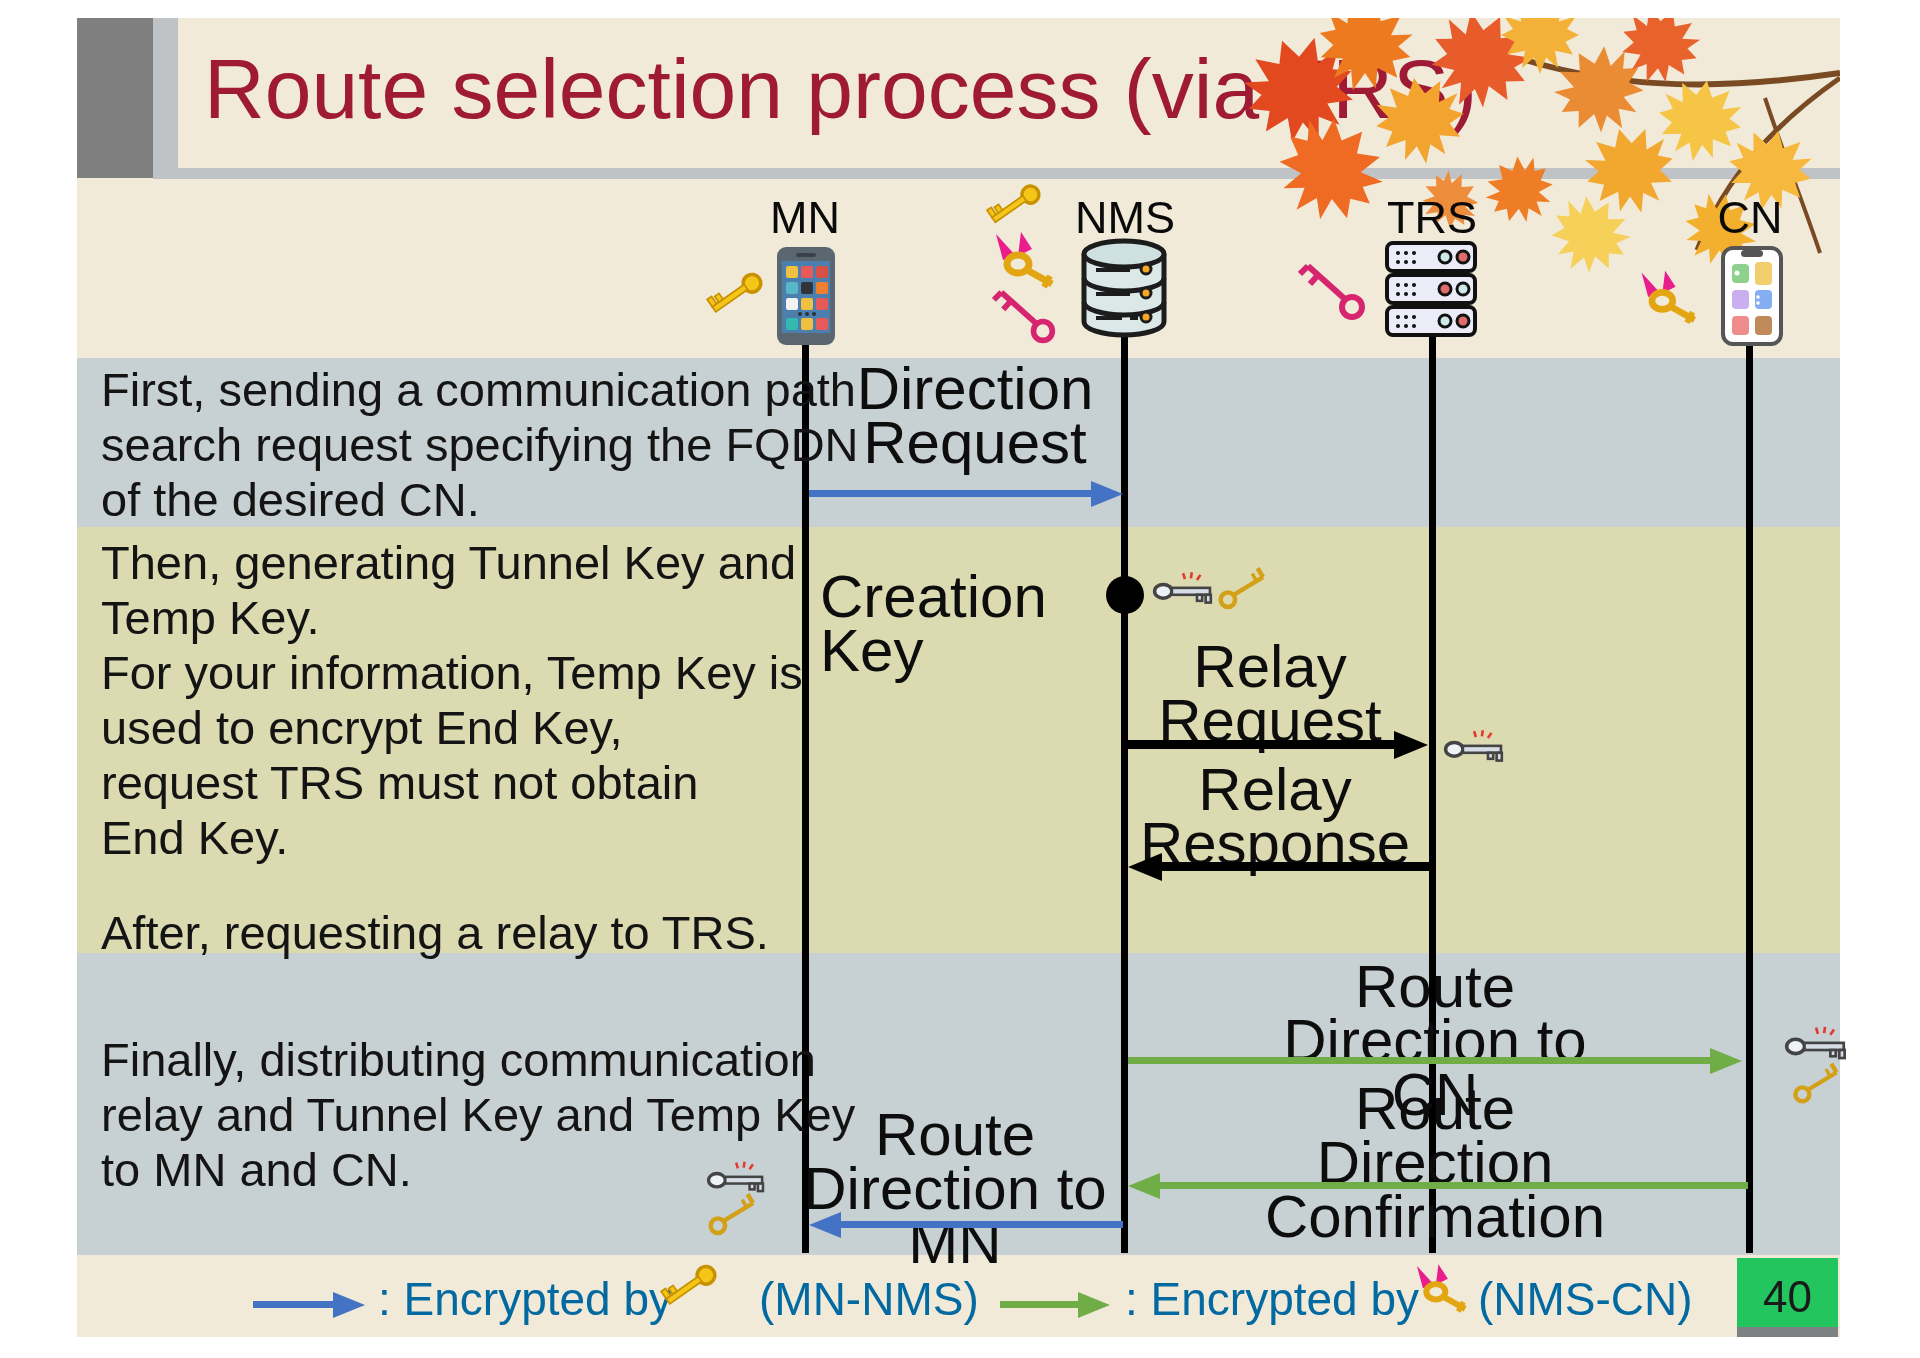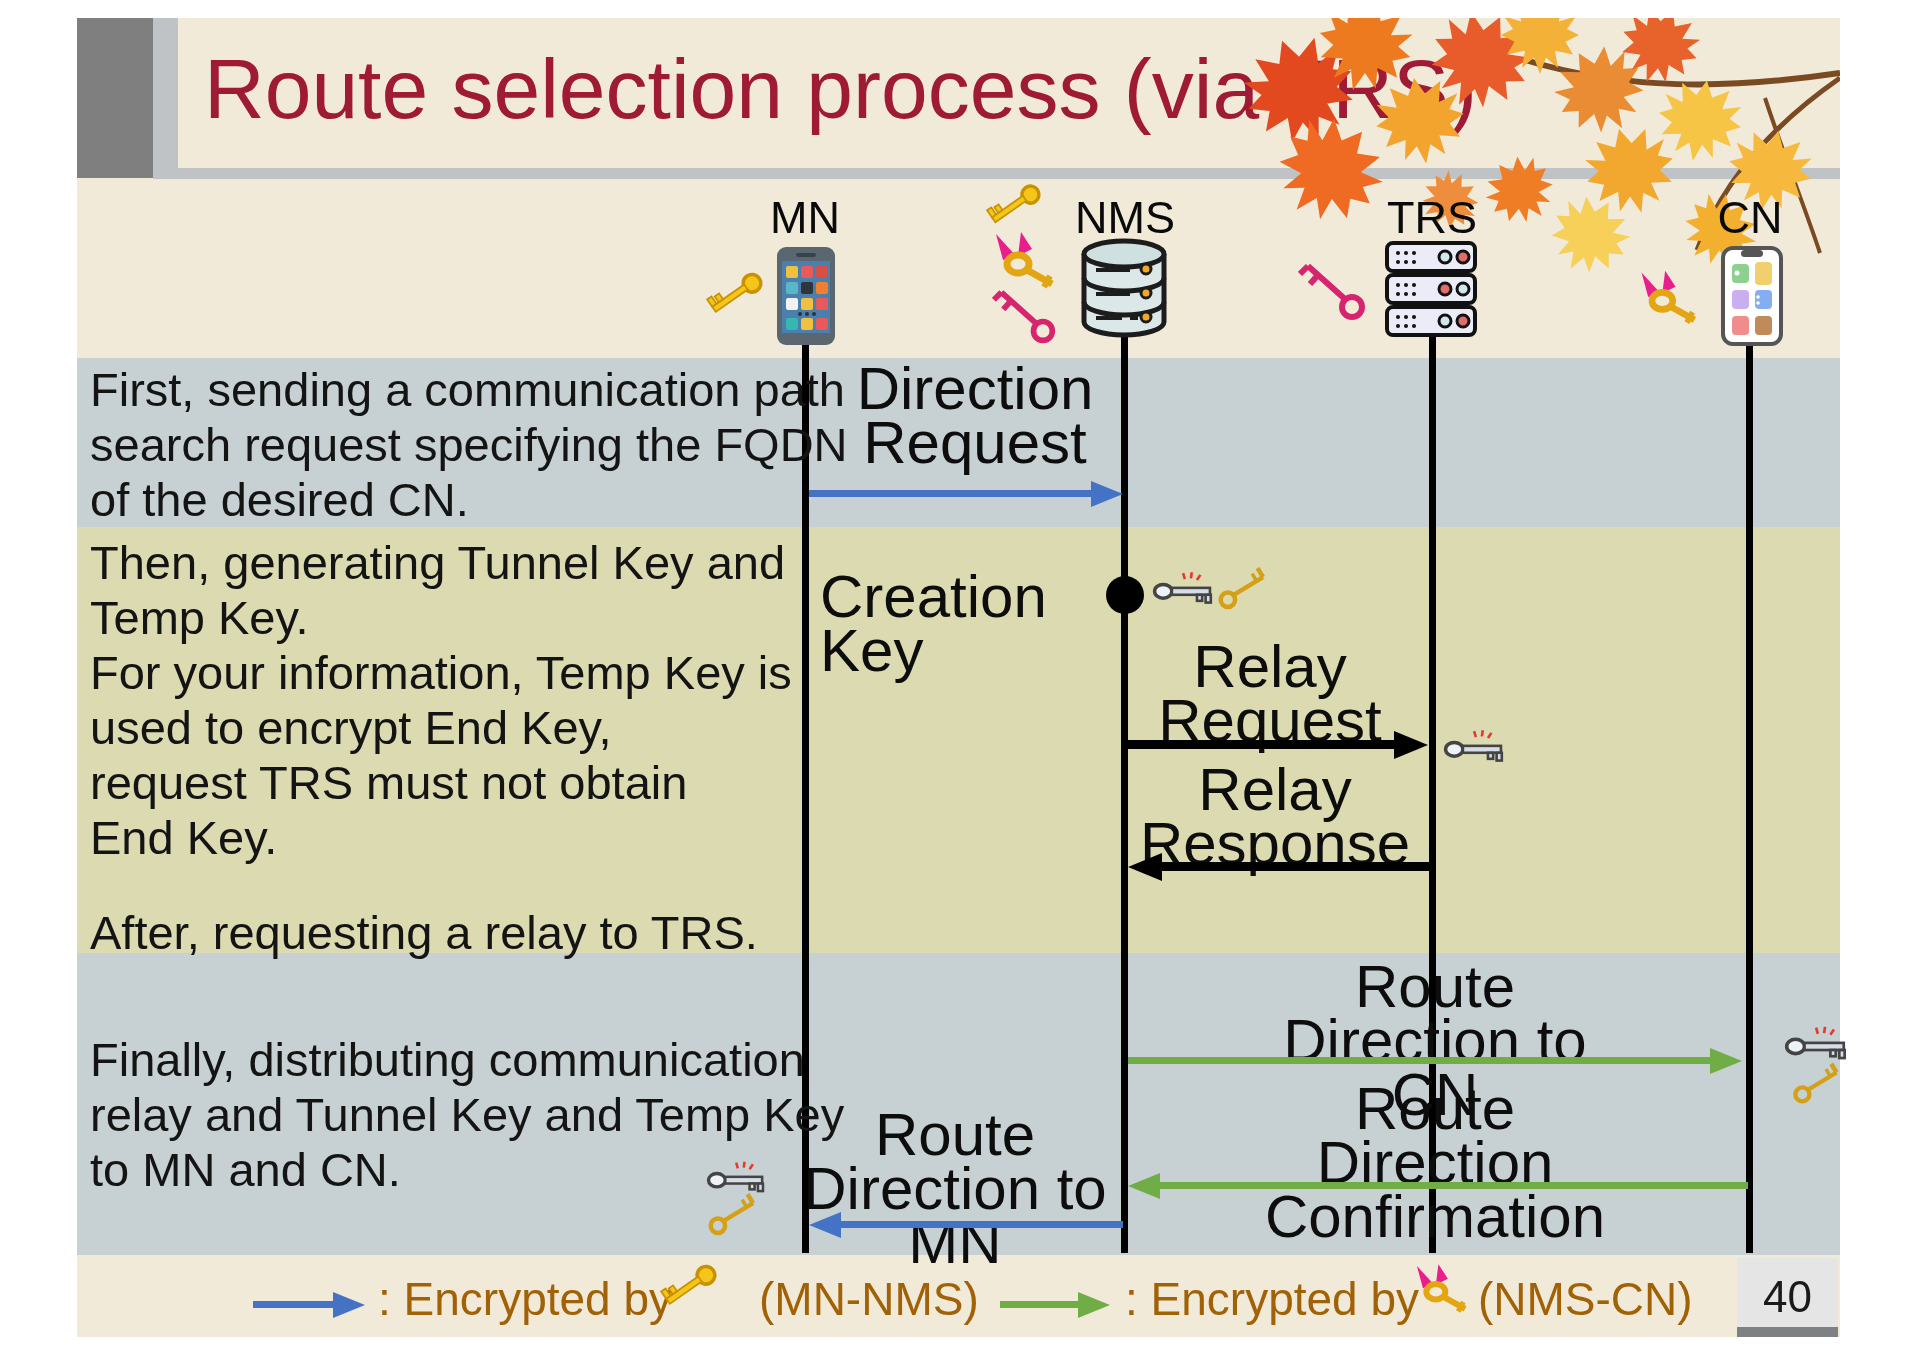--- a/index.html
+++ b/index.html
@@ -16,39 +16,39 @@
   .title-grayrect{left:77px;top:18px;width:76px;height:160px;background:#7f7f7f;}
   .title-vstrip{left:153px;top:18px;width:25px;height:160px;background:#bfc3c5;}
   .title-hstrip{left:153px;top:168px;width:1687px;height:11px;background:#bfc3c5;}
   .page-title{left:204px;top:34px;width:1400px;font-size:84px;line-height:110px;
               color:var(--titlecol);white-space:nowrap;}
   
   .lifeline{width:7px;background:#000;top:336px;height:917px;}
   
   .entity{top:192px;width:180px;text-align:center;font-size:45px;color:#0a0a0a;}
   
-  .note{font-size:47px;line-height:55px;color:#141414;white-space:pre-line;width:760px;left:90px;}
+  .note{font-size:47px;line-height:55px;color:#141414;white-space:pre-line;width:760px;left:101px;}
   
   .msg{font-size:60px;line-height:54px;color:#0d0d0d;text-align:center;white-space:pre-line;}
   
   .shaft{height:7px;}
   .shaft-k{height:9px;background:#000;}
   .shaft-b{background:var(--blue);}
   .shaft-g{background:var(--green);}
   .head{width:0;height:0;border-style:solid;}
   .hr-b{border-width:13px 0 13px 32px;border-color:transparent transparent transparent var(--blue);}
   .hl-b{border-width:13px 32px 13px 0;border-color:transparent var(--blue) transparent transparent;}
   .hr-g{border-width:13px 0 13px 32px;border-color:transparent transparent transparent var(--green);}
   .hl-g{border-width:13px 32px 13px 0;border-color:transparent var(--green) transparent transparent;}
   .hr-k{border-width:14px 0 14px 34px;border-color:transparent transparent transparent #000;}
   .hl-k{border-width:14px 34px 14px 0;border-color:transparent #000 transparent transparent;}
   .dot{width:38px;height:38px;border-radius:50%;background:#000;}
   
-  .legend-text{font-size:46px;color:#a16207;top:1272px;white-space:nowrap;}
-  .page-box{left:1737px;top:1258px;width:101px;height:79px;background:#e5e5e5;}
+  .legend-text{font-size:46px;color:#0369a1;top:1272px;white-space:nowrap;}
+  .page-box{left:1737px;top:1258px;width:101px;height:79px;background:#22c55e;}
   .page-box .edge{position:absolute;left:0;bottom:0;width:101px;height:10px;background:#7e8182;}
   .page-num{width:101px;text-align:center;font-size:44px;color:#1a1a1a;top:14px;position:absolute;}
   .leaves{left:1245px;top:18px;width:595px;height:275px;overflow:hidden;}
   svg{display:block;}
 </style>
 </head>
 <body>
 
 <div class="abs slide-bg"></div>
 <div class="abs band band-blue1"></div>

